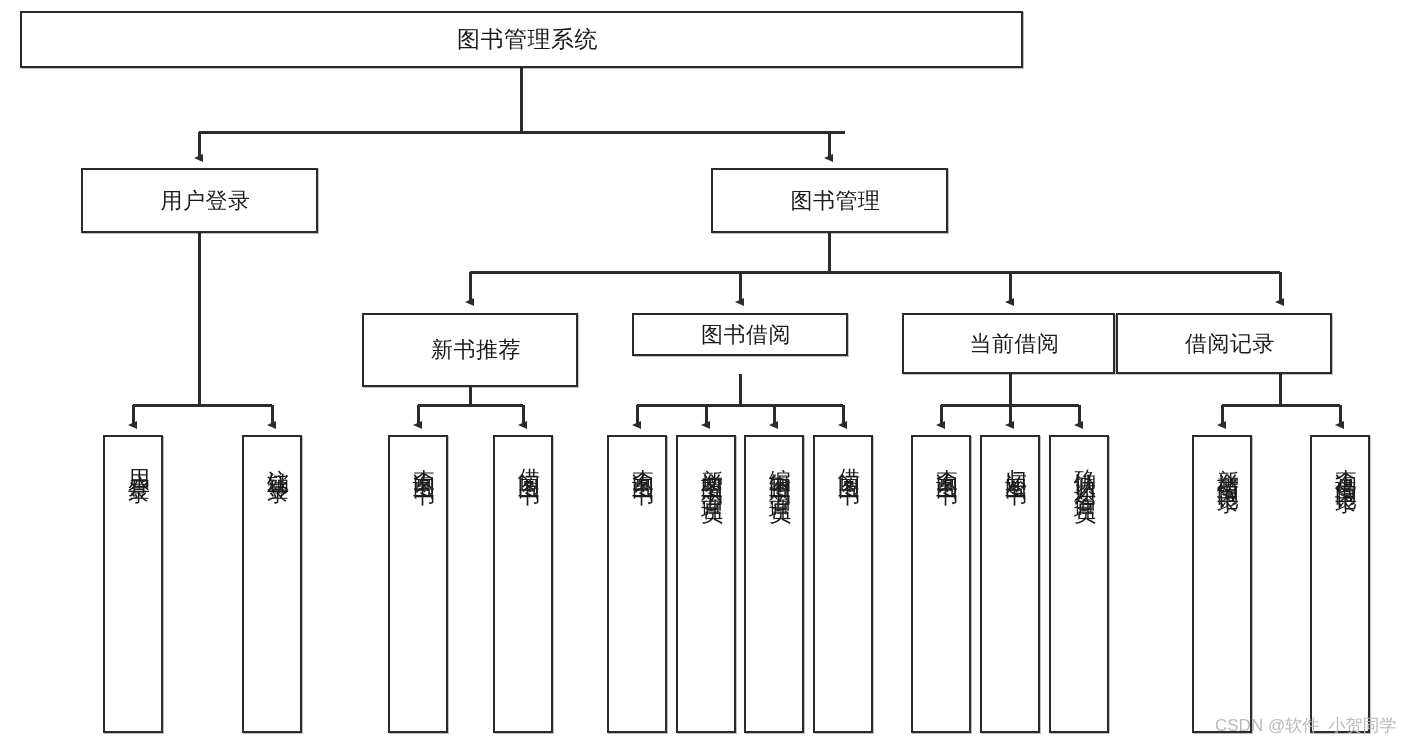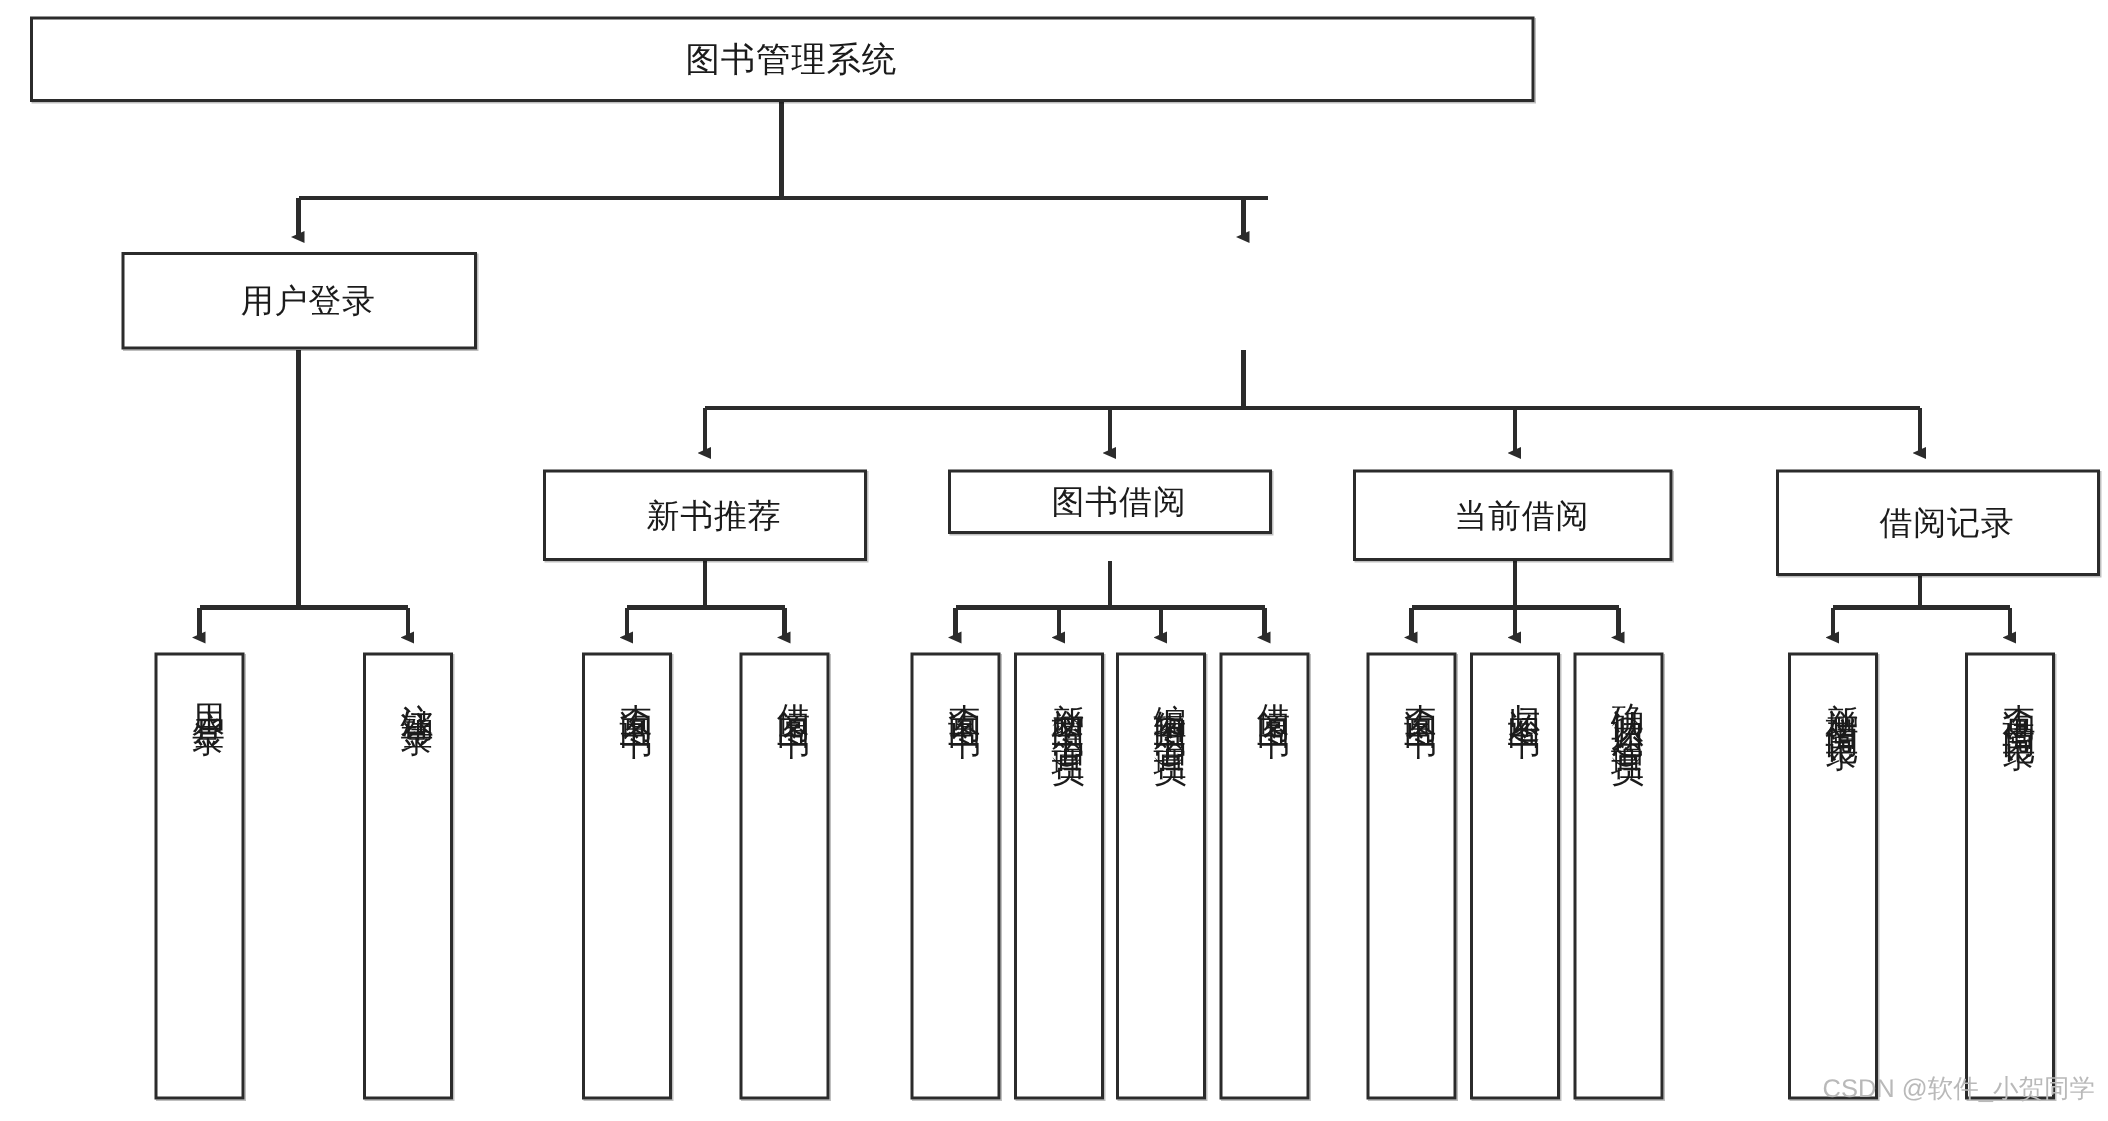--- a/index.html
+++ b/index.html
@@ -122,31 +122,34 @@
     </g>
   </svg>
 
   <div class="node root horizontal" style="left:20px; top:11px; width:1003px; height:57px;">
     <span class="label">图书管理系统</span>
   </div>
 
   <div class="node horizontal" style="left:81px; top:168px; width:237px; height:65px;">
     <span class="label">用户登录</span>
   </div>
+  <div class="node horizontal" style="left:711px; top:168px; width:237px; height:65px;">
+    <span class="label">图书管理</span>
+  </div>
 
-  <div class="node horizontal" style="left:362px; top:313px; width:216px; height:61px;">
+  <div class="node horizontal" style="left:362px; top:313px; width:216px; height:74px;">
     <span class="label">新书推荐</span>
   </div>
   <div class="node horizontal" style="left:632px; top:313px; width:216px; height:43px;">
     <span class="label">图书借阅</span>
   </div>
   <div class="node horizontal" style="left:902px; top:313px; width:213px; height:61px;">
     <span class="label">当前借阅</span>
   </div>
-  <div class="node horizontal" style="left:1184px; top:313px; width:216px; height:71px;">
+  <div class="node horizontal" style="left:1116px; top:313px; width:216px; height:61px;">
     <span class="label">借阅记录</span>
   </div>
 
   <div class="node vertical" style="left:103px; top:435px; width:60px; height:298px;">
     <span class="label">用户登录</span>
   </div>
   <div class="node vertical" style="left:242px; top:435px; width:60px; height:298px;">
     <span class="label">注销登录</span>
   </div>
 

